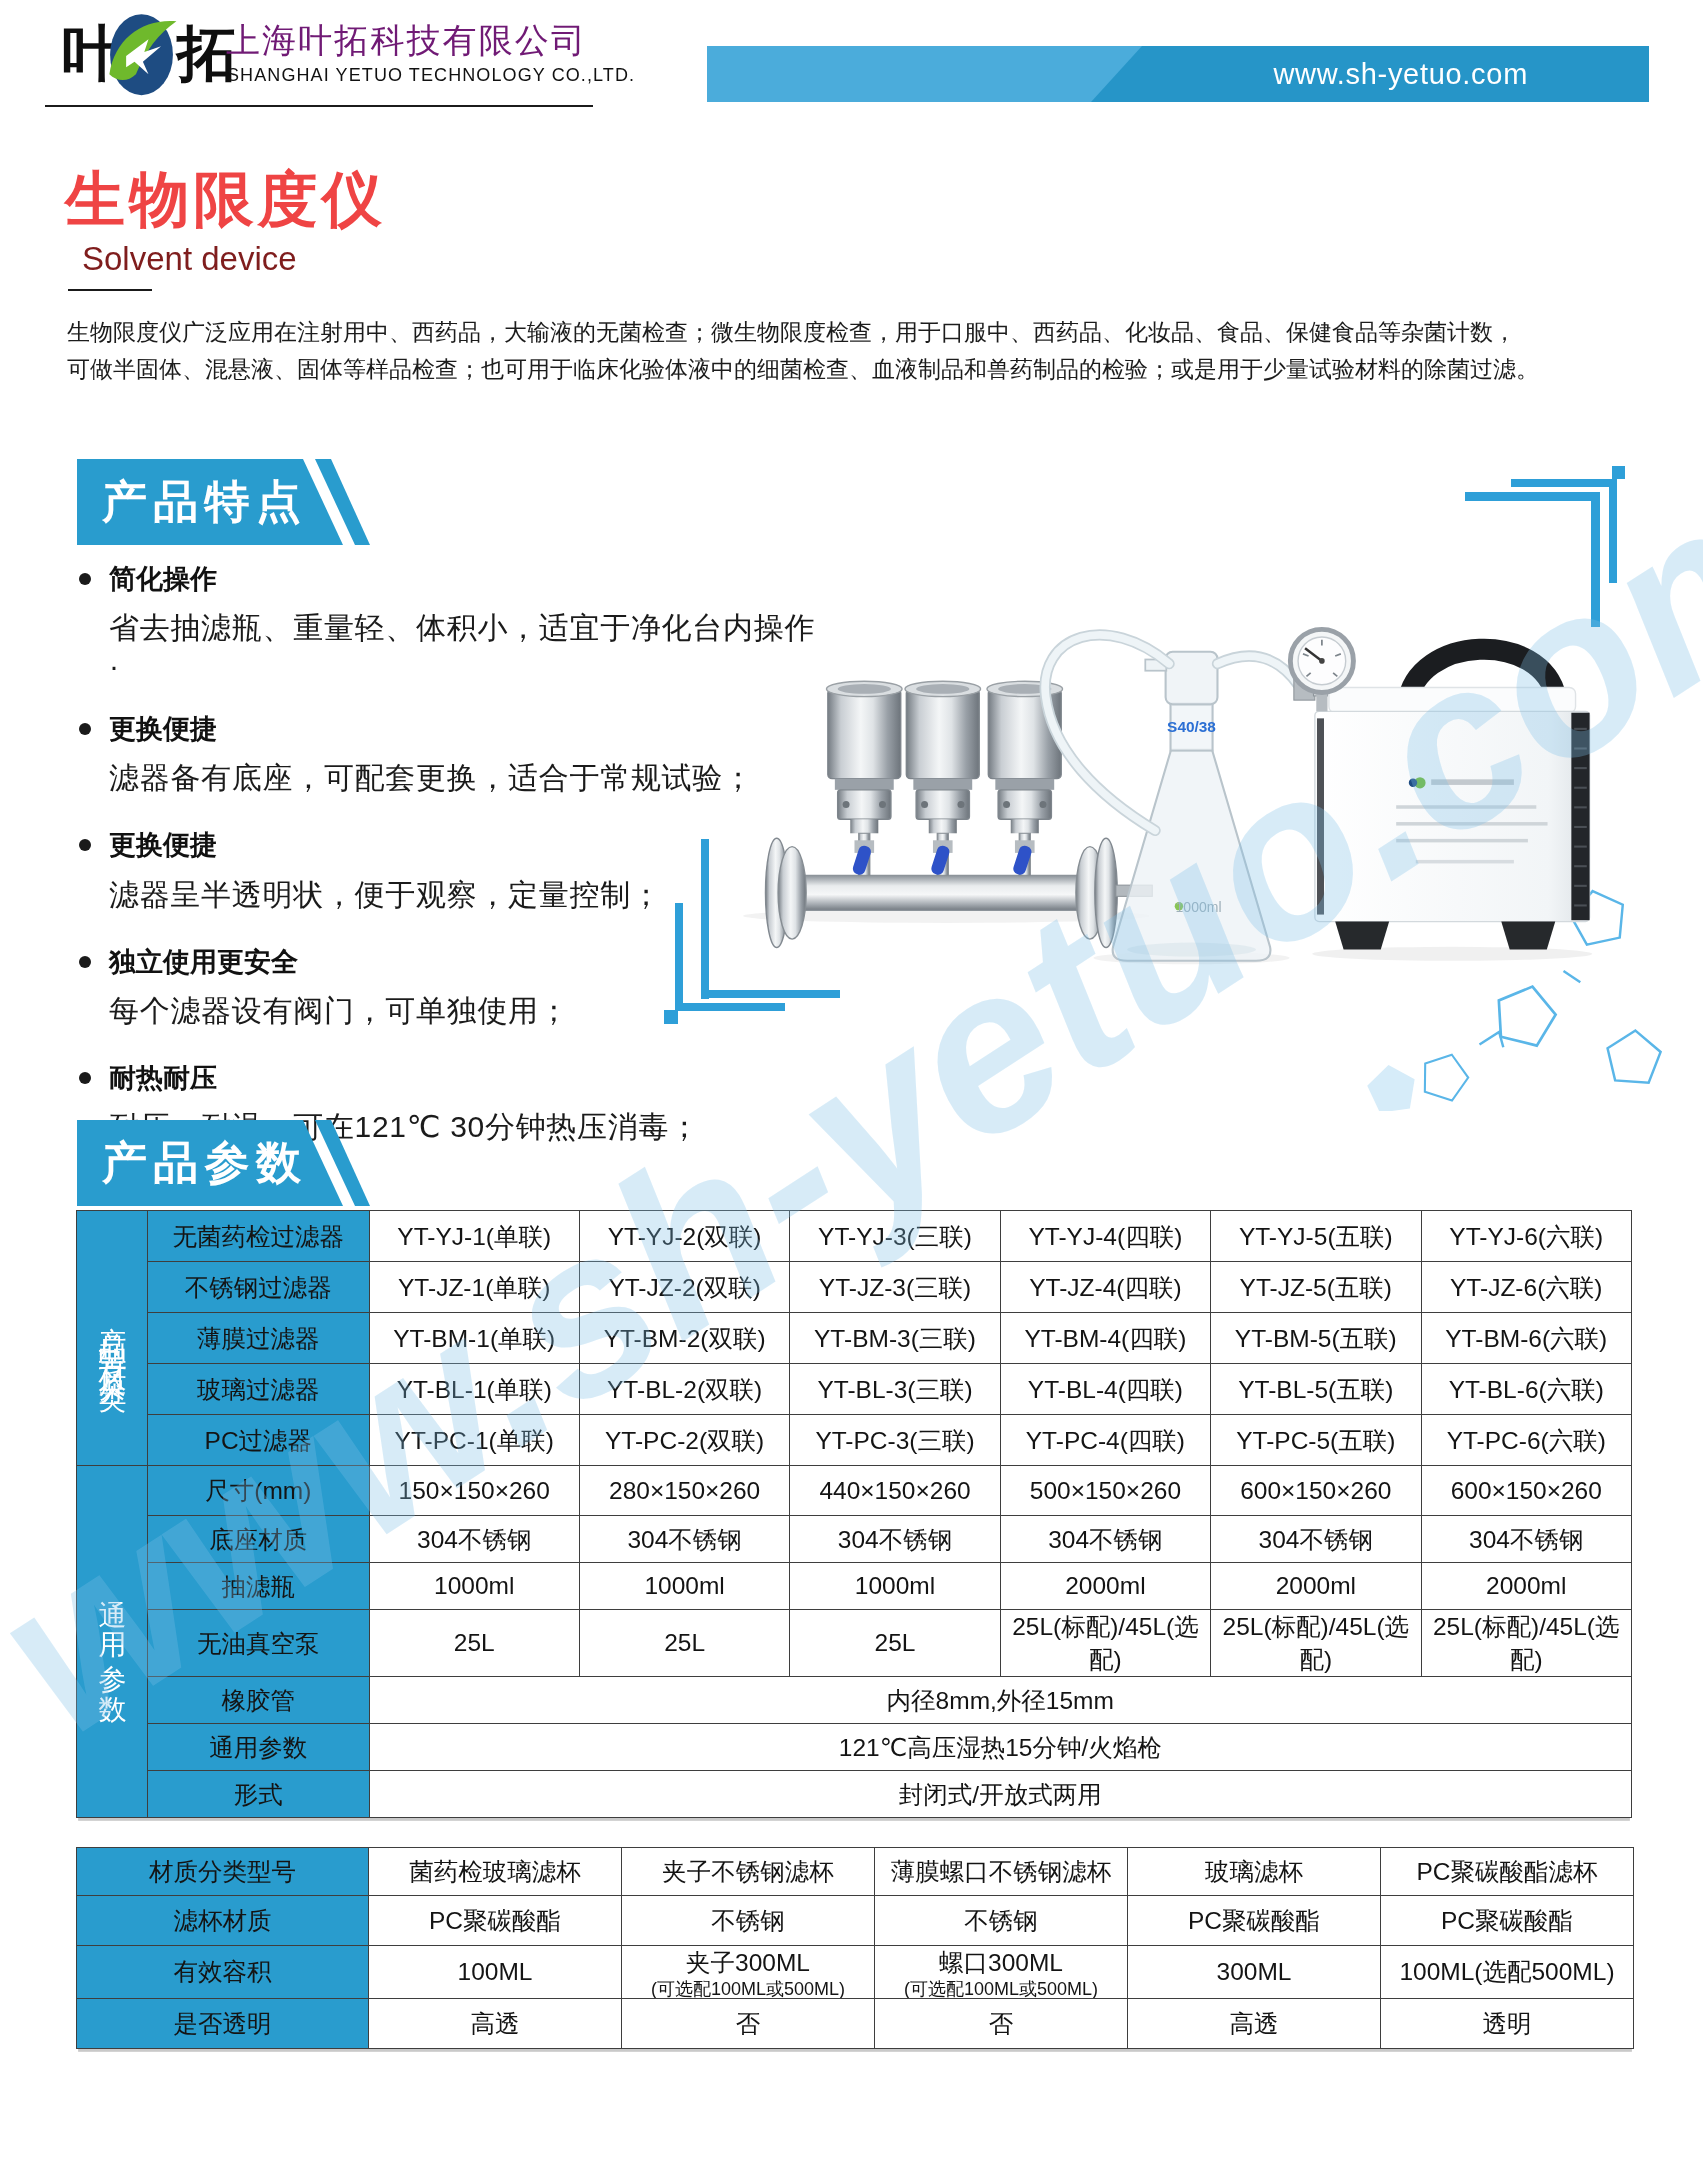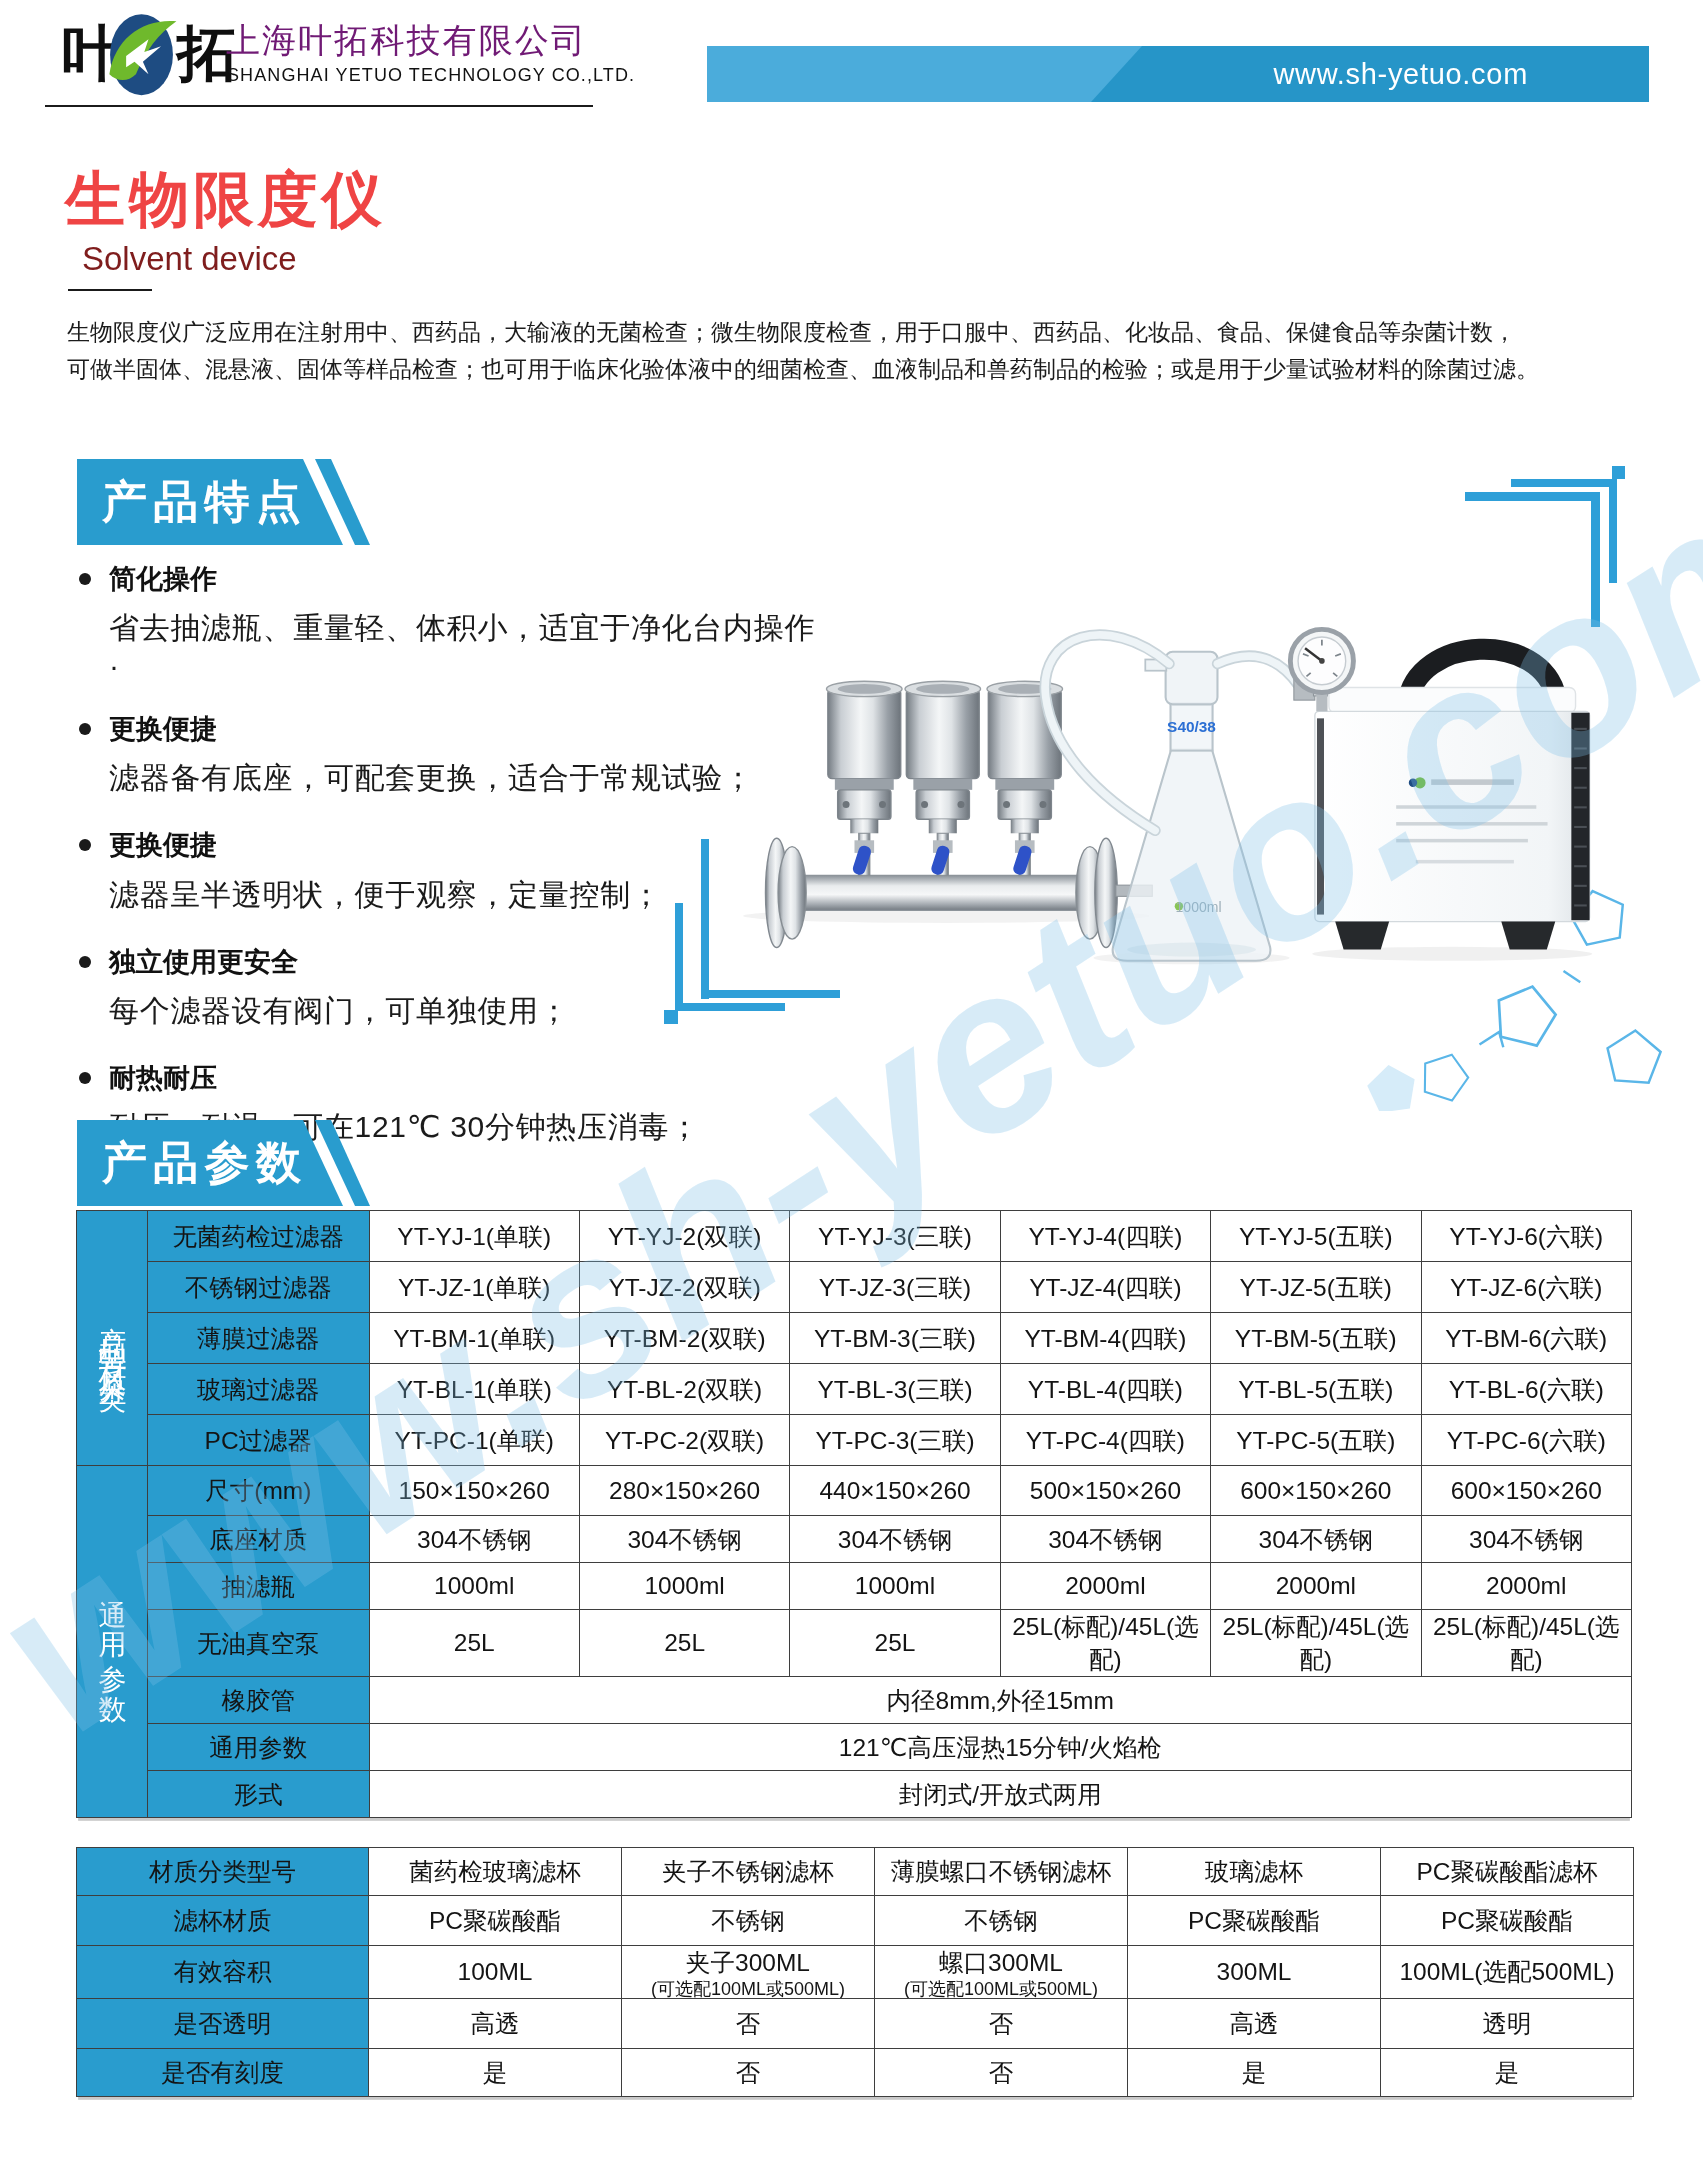--- a/index.html
+++ b/index.html
@@ -480,25 +480,17 @@
           </td>
     </tr>
     <tr style="height:50px;">
       <td class="blue c-label2">是否透明</td>
       <td>高透</td>
       <td>否</td>
       <td>否</td>
       <td>高透</td>
       <td>透明</td>
     </tr>
-    <tr style="height:48px;">
-      <td class="blue c-label2">是否有刻度</td>
-      <td>是</td>
-      <td>否</td>
-      <td>否</td>
-      <td>是</td>
-      <td>是</td>
-    </tr>
   </tbody>
     </table>
 
 </div>
 
 
 </body></html>

